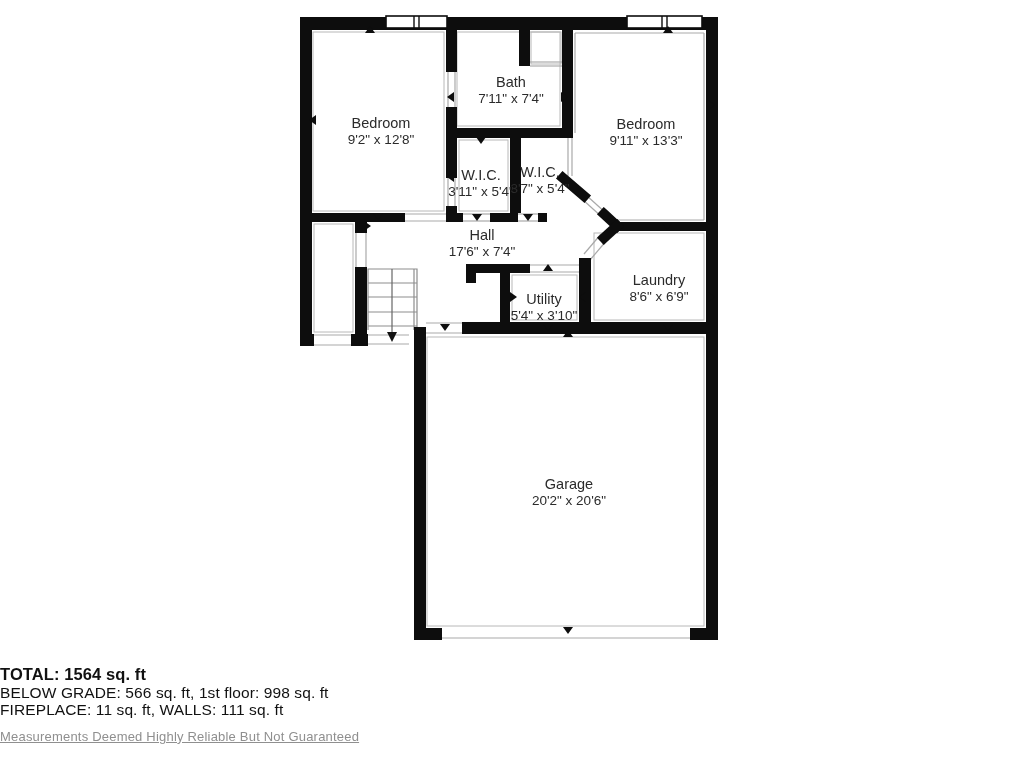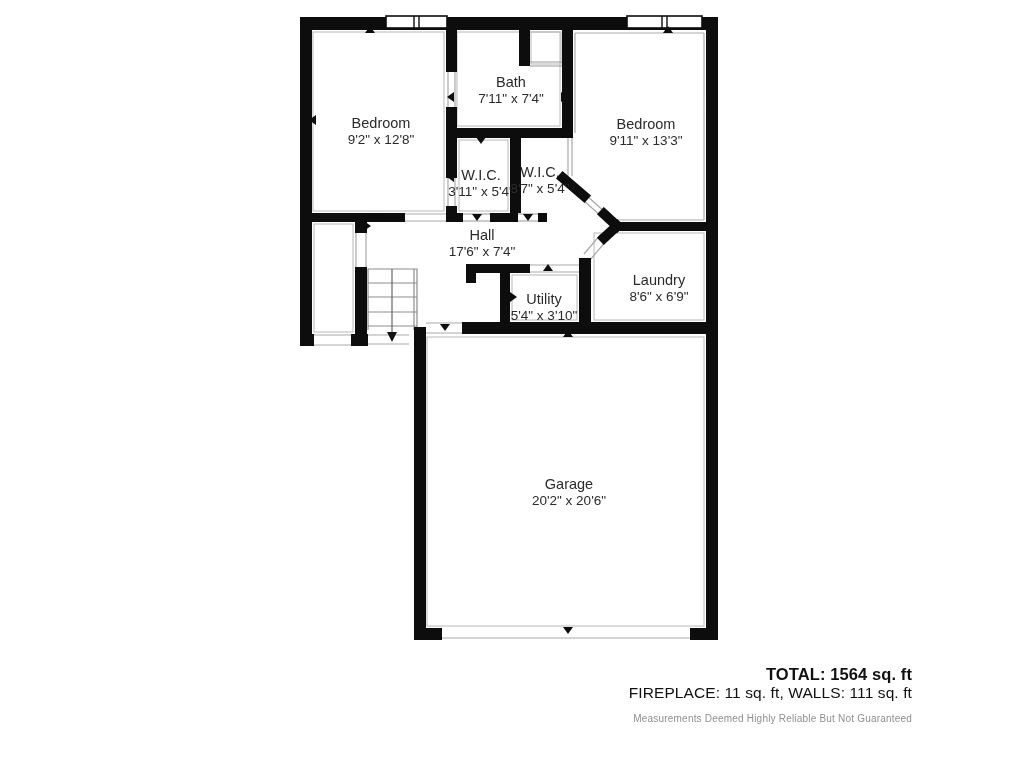--- a/index.html
+++ b/index.html
@@ -2,25 +2,25 @@
 <html><head>
 <meta charset="utf-8">
 <style>
   html,body{margin:0;padding:0;background:#ffffff;}
   .page{
     position:relative;width:1024px;height:768px;background:#ffffff;overflow:hidden;
     font-family:"Liberation Sans","DejaVu Sans",sans-serif;
   }
   svg{position:absolute;left:0;top:0;}
   .summary{
-    position:absolute;left:0;top:666px;width:880px;text-align:right;
-    color:#111;font-size:15.5px;line-height:17.6px;letter-spacing:.1px;margin-left:32px;
+    position:absolute;left:0;top:666px;width:880px;text-align:left;
+    color:#111;font-size:15.5px;line-height:17.6px;letter-spacing:.1px;
   }
   .summary .total{font-weight:bold;font-size:16.5px;}
-  .summary .disclaimer{margin-top:9px;font-size:10px;color:#8f8f8f;letter-spacing:.2px;}
+  .summary .disclaimer{margin-top:9px;font-size:13px;color:#8f8f8f;letter-spacing:.2px;text-decoration:underline;}
   text{font-family:"Liberation Sans","DejaVu Sans",sans-serif;}
 </style>
 </head>
 <body>
 
 <div class="page">
   <svg width="1024" height="768" viewBox="0 0 1024 768">
       <rect x="313" y="32" width="131" height="179" fill="none" stroke="#b8b8b8" stroke-width="1"></rect>
       <rect x="457" y="32" width="103" height="94" fill="none" stroke="#b8b8b8" stroke-width="1"></rect>
       <rect x="531" y="32" width="30" height="32" fill="none" stroke="#b8b8b8" stroke-width="1"></rect>
@@ -144,16 +144,17 @@
       <text x="482" y="252" fill="#2b2b2b" font-size="13.5px" text-anchor="middle" dominant-baseline="middle">17'6" x 7'4"</text>
       <text x="659" y="281" fill="#2b2b2b" font-size="14.5px" text-anchor="middle" dominant-baseline="middle">Laundry</text>
       <text x="659" y="297" fill="#2b2b2b" font-size="13.5px" text-anchor="middle" dominant-baseline="middle">8'6" x 6'9"</text>
       <text x="544" y="300" fill="#2b2b2b" font-size="14.5px" text-anchor="middle" dominant-baseline="middle">Utility</text>
       <text x="544" y="316" fill="#2b2b2b" font-size="13.5px" text-anchor="middle" dominant-baseline="middle">5'4" x 3'10"</text>
       <text x="569" y="485" fill="#2b2b2b" font-size="14.5px" text-anchor="middle" dominant-baseline="middle">Garage</text>
       <text x="569" y="501" fill="#2b2b2b" font-size="13.5px" text-anchor="middle" dominant-baseline="middle">20'2" x 20'6"</text>
     </svg>
   <div class="summary">
     <div class="total">TOTAL: 1564 sq. ft</div>
+    <div>BELOW GRADE: 566 sq. ft, 1st floor: 998 sq. ft</div>
     <div>FIREPLACE: 11 sq. ft, WALLS: 111 sq. ft</div>
     <div class="disclaimer">Measurements Deemed Highly Reliable But Not Guaranteed</div>
   </div>
 </div>
 
 </body></html>

